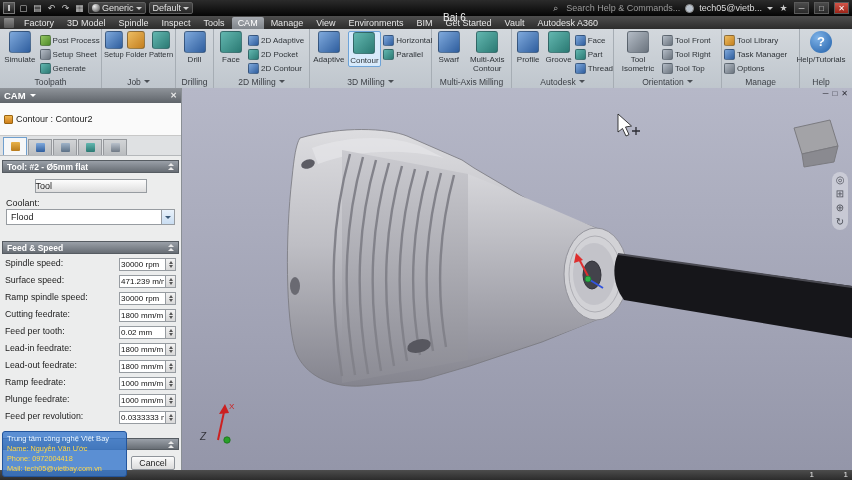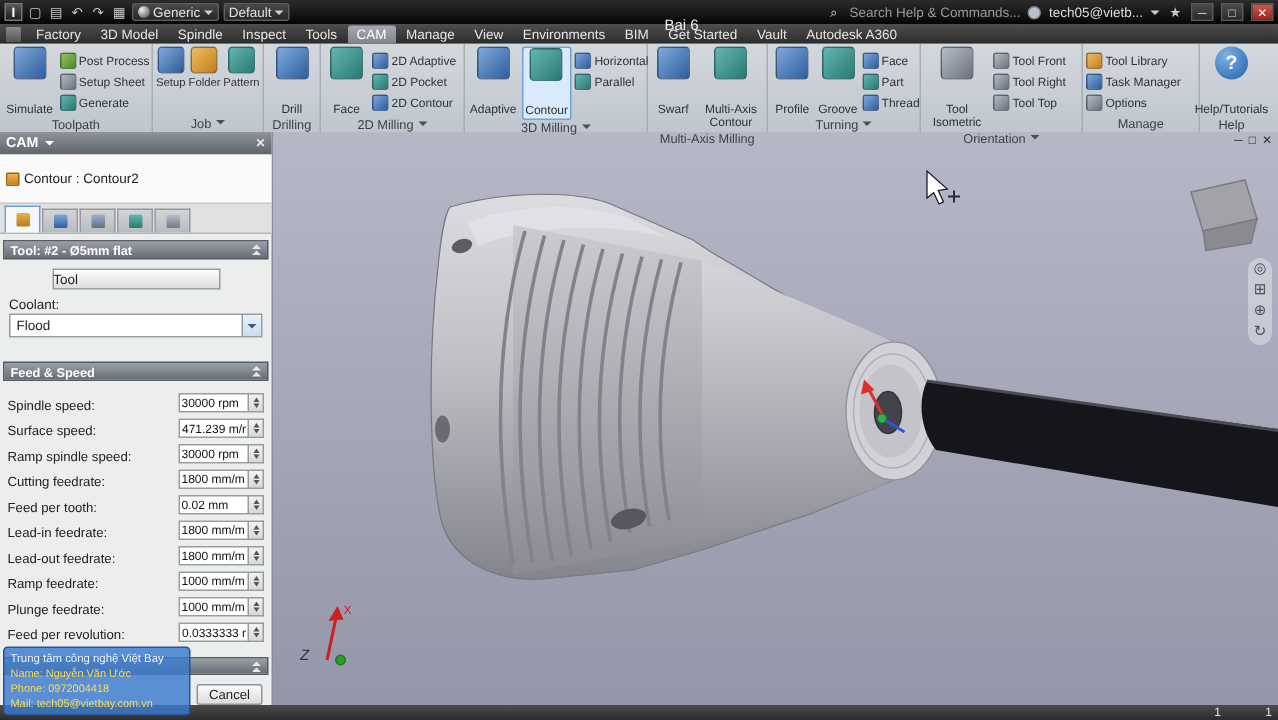--- a/index.html
+++ b/index.html
@@ -25,21 +25,21 @@
   .mtab{color:#e6e6e6;font-size:9px;padding:1px 6px 1px;white-space:nowrap;border-radius:2px 2px 0 0}
   .mtab.active{background:linear-gradient(#a7abb1,#80858b);color:#fff}
 
   
   .ribbon{position:absolute;left:0;top:29px;width:852px;height:59px;background:linear-gradient(#d3d8dd,#bfc6cd);display:flex;z-index:38}
   .grp{display:flex;flex-direction:column;border-right:1px solid #a6adb4;height:59px}
   .grow{flex:1;display:flex;align-items:flex-start;padding:2px 2px 0;gap:2px}
   .stack{display:flex;flex-direction:column;gap:1px;padding-top:3px;min-width:0}
   .big{display:flex;flex-direction:column;align-items:center;text-align:center}
   .big.on{background:#d8eafb;border:1px solid #6da3d8;border-radius:2px}
-  .blab{font-size:8px;line-height:1.1;color:#2e3338;margin-top:16px}
+  .blab{font-size:8px;line-height:1.1;color:#2e3338;margin-top:3px}
   .sml{display:flex;align-items:center;gap:2px;font-size:8px;color:#2e3338;white-space:nowrap;height:13px}
   .med{display:flex;flex-direction:column;align-items:center;width:24px;text-align:center}
   .medlab{font-size:7.5px;color:#2e3338;margin-top:1px}
   .ic24{width:22px;height:22px;border-radius:3px;border:1px solid rgba(40,50,60,.4)}
   .ic20{width:18px;height:18px;border-radius:3px;border:1px solid rgba(40,50,60,.4)}
   .ic12{width:11px;height:11px;border-radius:2px;border:1px solid rgba(40,50,60,.4);flex:0 0 auto}
   .cb{background:linear-gradient(135deg,#7fa9dc,#2f5e9e)}
   .ct{background:linear-gradient(135deg,#63b7b0,#2b7a74)}
   .co{background:linear-gradient(135deg,#edbd62,#c47f1e)}
   .cg{background:linear-gradient(135deg,#93c661,#4e8a28)}
@@ -65,21 +65,21 @@
   .ptab.active{background:#f6f7f8;height:18px;border-color:#6f9fce}
   .ptico{width:9px;height:9px;border-radius:1px}
   .sec{height:13px;margin:4px 2px 2px;background:linear-gradient(#9aa0a8,#676d74);border:1px solid #565c62;color:#fff;font-size:8.5px;font-weight:bold;display:flex;align-items:center;justify-content:space-between;padding:0 4px}
   .chev{display:flex;flex-direction:column;gap:1px}
   .chev i{width:0;height:0;border-left:3px solid transparent;border-right:3px solid transparent;border-bottom:3px solid #e8e8e8}
   .toolbtn{width:112px;height:14px;margin:4px auto 3px;background:linear-gradient(#fdfdfd,#dedede);border:1px solid #979ca1;font-size:9px;color:#222;text-align:left;line-height:12px}
   .coolabel{font-size:9px;color:#222;padding:2px 6px 1px}
   .dropdown{height:16px;margin:0 6px;background:#fff;border:1px solid #979ca1;display:flex;align-items:center;justify-content:space-between;font-size:9px;color:#222;padding-left:4px}
   .ddbtn{width:13px;height:100%;background:linear-gradient(#e9f2fb,#c9ddf2);border-left:1px solid #979ca1;display:flex;align-items:center;justify-content:center}
   .frows{padding:2px 0}
-  .frow{display:flex;align-items:flex-end;justify-content:space-between;height:17px;padding:0 5px}
+  .frow{display:flex;align-items:flex-start;justify-content:space-between;height:17px;padding:0 5px}
   .flabel{font-size:8.8px;color:#222;white-space:nowrap}
   .fbox{display:flex;height:13px}
   .fbox input{width:47px;height:13px;border:1px solid #979ca1;font-size:8px;padding:0 1px;color:#111;background:#fff}
   .spin{width:10px;display:flex;flex-direction:column;justify-content:space-evenly;align-items:center;background:linear-gradient(#f2f2f2,#d9d9d9);border:1px solid #979ca1;border-left:none}
   .su{width:0;height:0;border-left:2.5px solid transparent;border-right:2.5px solid transparent;border-bottom:3px solid #555}
   .sd{width:0;height:0;border-left:2.5px solid transparent;border-right:2.5px solid transparent;border-top:3px solid #555}
   .collbar{height:12px;margin:8px 2px 0;background:linear-gradient(#9aa0a8,#676d74);border:1px solid #565c62;display:flex;align-items:center;justify-content:flex-end;padding:0 4px}
   .btnrow{display:flex;justify-content:flex-end;padding:6px 6px 0}
   .btn{width:44px;height:14px;background:linear-gradient(#fbfbfb,#dcdcdc);border:1px solid #8f949a;font-size:8.8px;color:#222;text-align:center;line-height:12px;border-radius:2px}
 
@@ -292,21 +292,21 @@
             <span class="ic12 ct"></span>
             <span>Part</span>
           </div>
         <div class="sml">
             <span class="ic12 cb"></span>
             <span>Thread</span>
           </div>
       </div>
     </div>
     <div class="glabel">
-        <span>Turning</span>
+        <span>Autodesk</span>
         <i class="dar"></i>
       </div>
   </div>
 
   <div class="grp" style="width:108px">
     <div class="grow">
       <div class="big" style="width:44px">
         <span class="ic24 cgr"></span>
         <span class="blab">Tool Isometric</span>
       </div>

